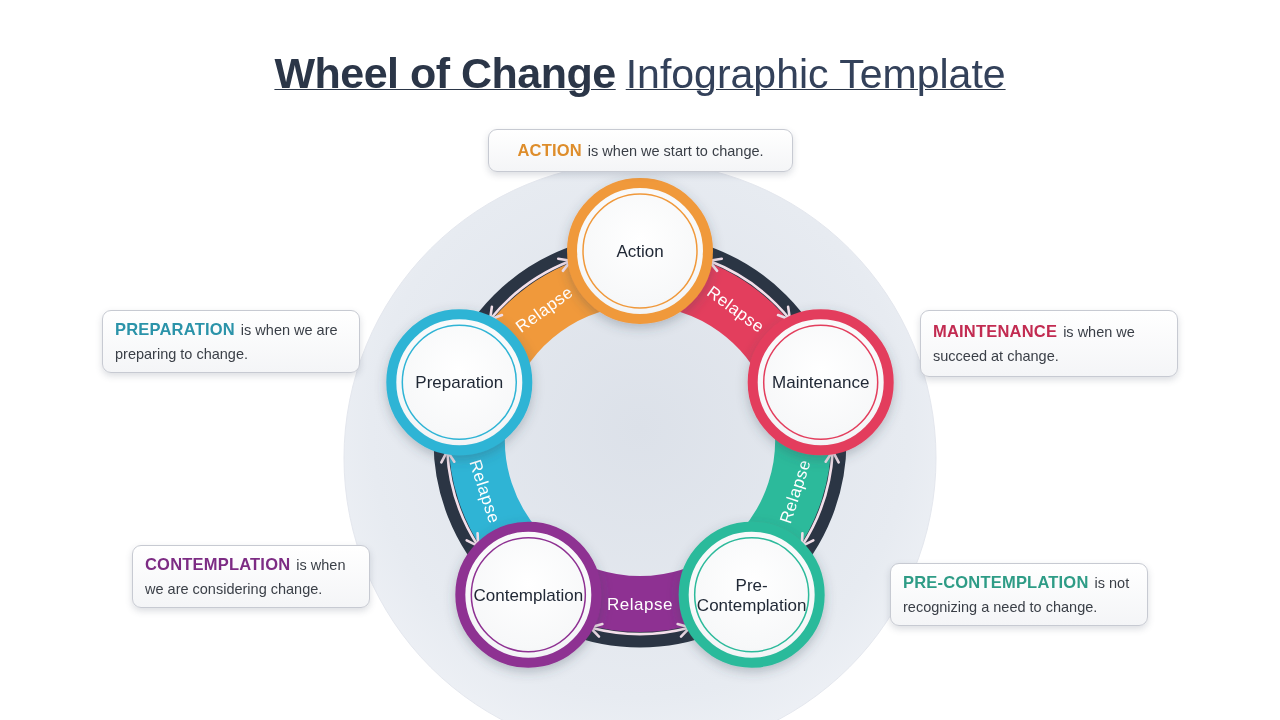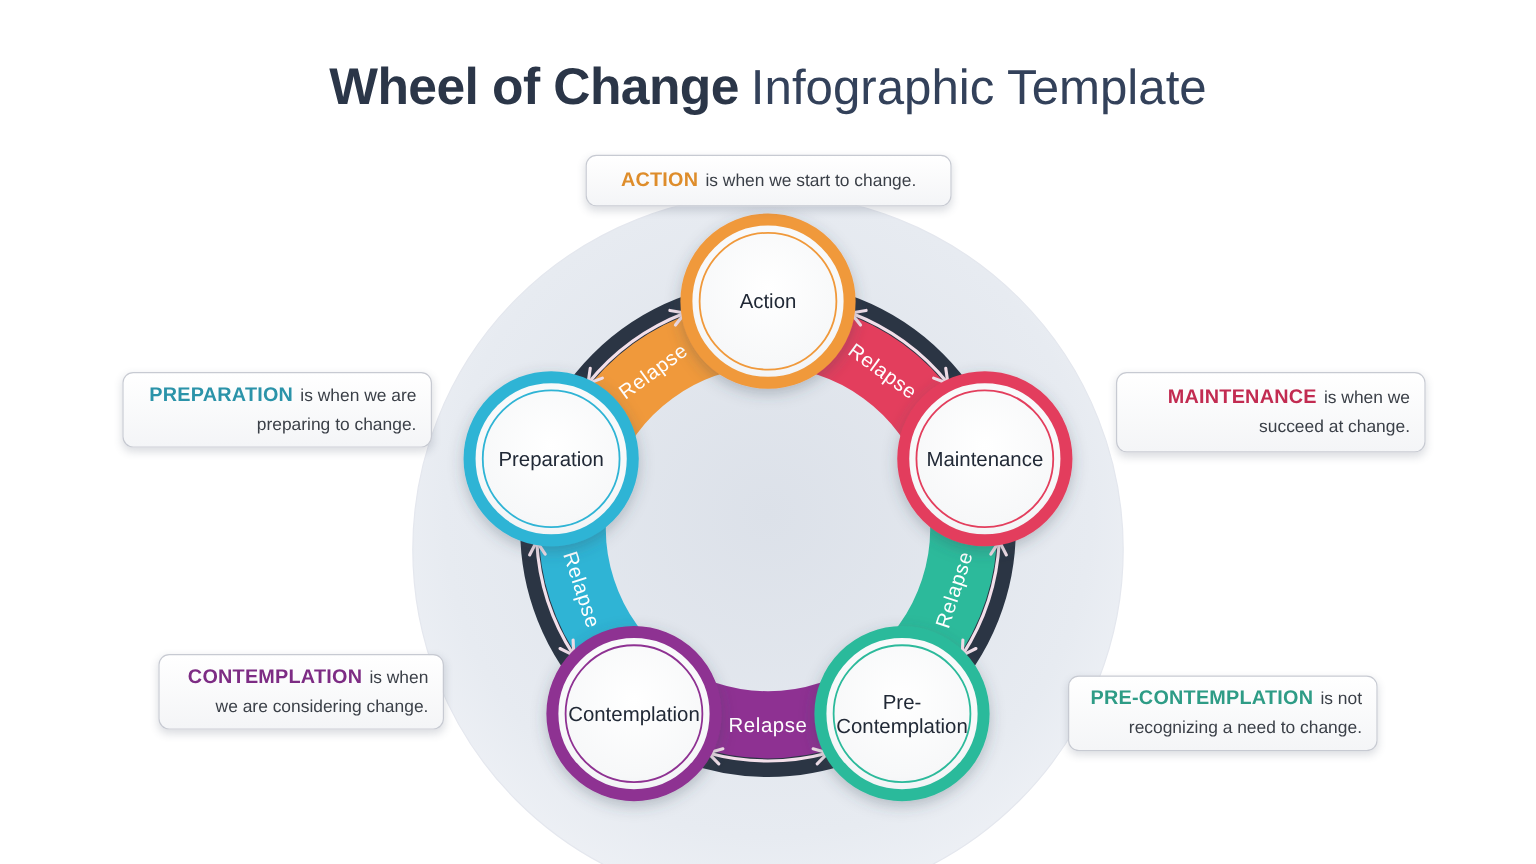--- a/index.html
+++ b/index.html
@@ -2,38 +2,38 @@
 <html><head>
 <meta charset="utf-8">
 <style>
   html,body{margin:0;padding:0;}
   body{
     width:1280px;height:720px;overflow:hidden;background:#ffffff;
     font-family:"Liberation Sans", sans-serif;position:relative;
   }
   .page-title{
     position:absolute;top:50px;left:0;width:1280px;text-align:center;
-    line-height:46px;white-space:nowrap;color:#2B3648;
+    line-height:46px;white-space:nowrap;color:#2B3648;text-decoration:underline;
   }
   .title-bold{font-size:43px;font-weight:700;letter-spacing:-0.5px;}
   .title-light{font-size:41px;font-weight:400;margin-left:10px;color:#33415A;}
   svg#wheel-svg{position:absolute;top:0;left:0;}
   .callout{
     position:absolute;
     background:linear-gradient(180deg,#ffffff 0%,#f4f5f7 100%);
     border:1px solid #c7cad2;border-radius:9px;
     box-shadow:0 3px 7px rgba(55,65,90,0.18);
     display:flex;align-items:center;justify-content:center;
-    text-align:right;padding:6px 12px;box-sizing:border-box;
+    text-align:left;padding:6px 12px;box-sizing:border-box;
     font-size:14.5px;color:#3A3F47;line-height:24px;
   }
   .callout .term{font-weight:700;font-size:16.5px;letter-spacing:0.2px;margin-right:6px;}
   .callout-action      {left:488px;top:129px;width:305px;height:43px;}
   .callout-preparation {left:102px;top:310px;width:258px;height:63px;}
-  .callout-maintenance {left:920px;top:310px;width:258px;height:67px;margin-left:10px;}
+  .callout-maintenance {left:920px;top:310px;width:258px;height:67px;}
   .callout-contemplation{left:132px;top:545px;width:238px;height:63px;}
   .callout-precontemplation{left:890px;top:563px;width:258px;height:63px;}
 </style>
 </head>
 <body>
 
 <div class="page-title">
   <span class="title-bold">Wheel of Change</span><span class="title-light">Infographic Template</span>
 </div>
 

